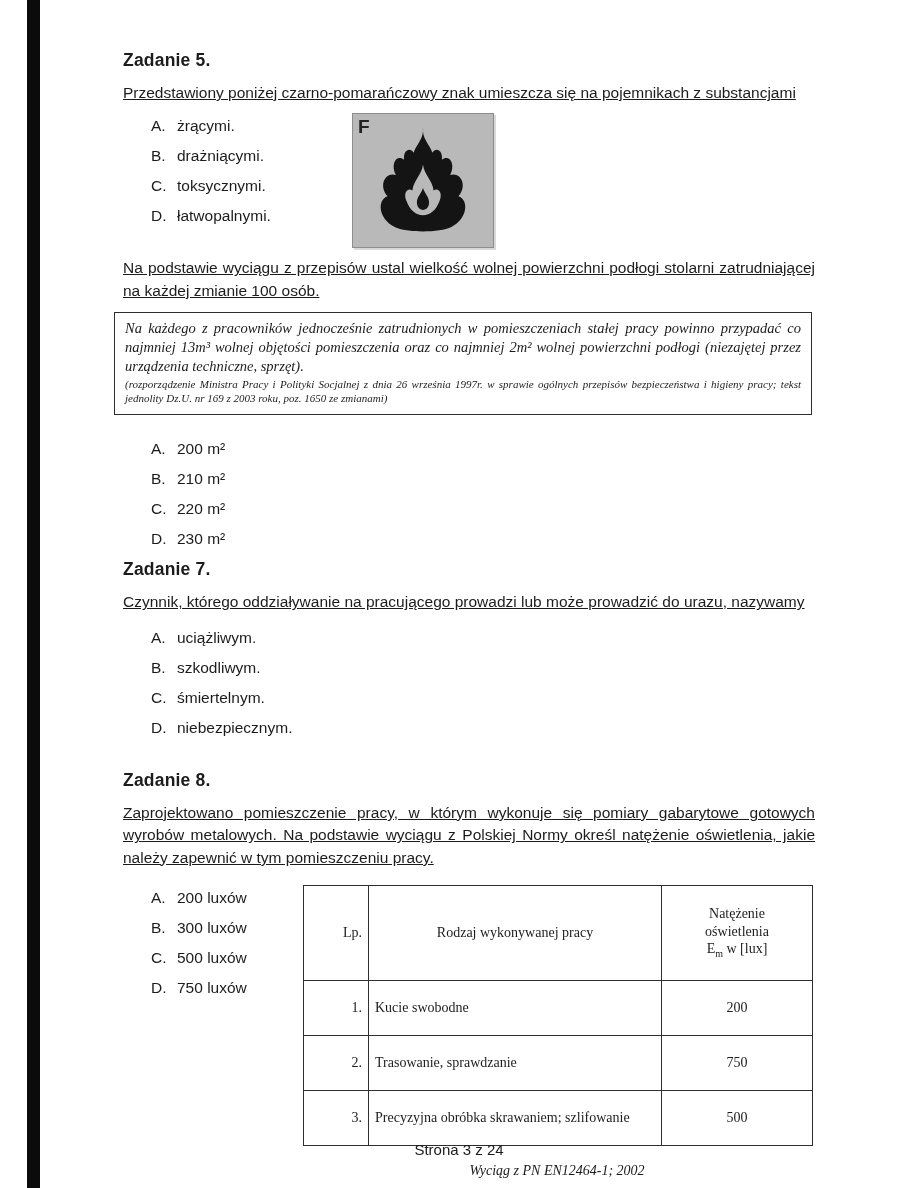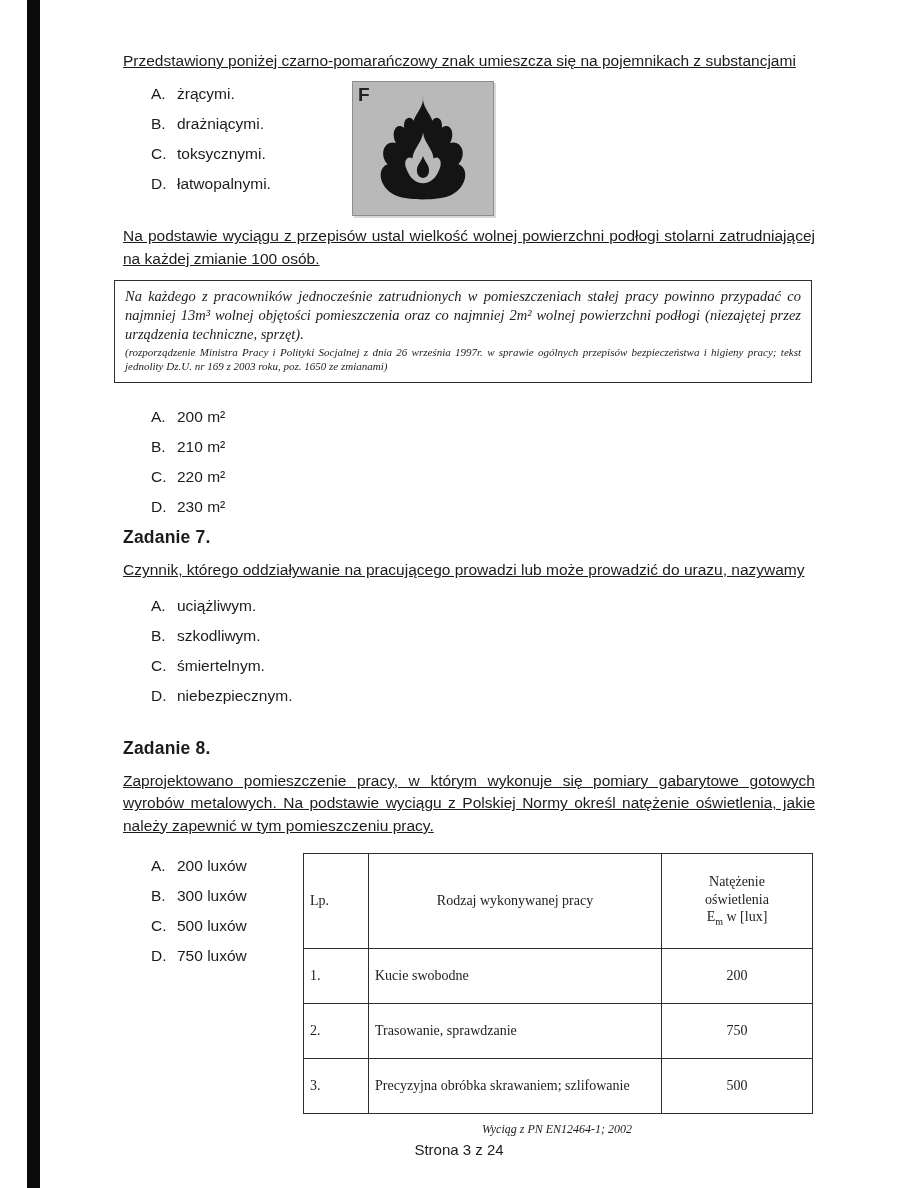--- a/index.html
+++ b/index.html
@@ -76,46 +76,47 @@
   table.norm {
     border-collapse: collapse;
     font-family: "Liberation Serif", "DejaVu Serif", serif;
     font-size: 14px; color: #1c1c1c;
   }
   table.norm th, table.norm td {
     border: 1px solid #2e2e2e;
     padding: 19px 6px;
     font-weight: normal;
   }
-  th.col-lp, td.cell-lp { width: 52px; text-align: left; }
+  th.col-lp, td.cell-lp { width: 52px; text-align: right; }
   th.col-work { width: 280px; text-align: center; }
   td.cell-work { width: 280px; text-align: left; padding-left: 9px; }
   th.col-lux, td.cell-lux { width: 138px; text-align: center; }
   .lux-head-l1 { white-space: pre-line; line-height: 1.25; }
   .lux-head-l2 { line-height: 1.25; }
   .table-caption {
     font-family: "Liberation Serif", "DejaVu Serif", serif;
-    font-style: italic; font-size: 12px;
-    text-align: center; margin-top: 8px; width: 508px;
+    font-style: italic; font-size: 14px;
+    text-align: center; margin-top: 17px; width: 508px;
   }
   .footer {
     position: absolute; left: 0; bottom: 30px;
     width: 918px; text-align: center;
     font-size: 15px;
   }
   sub.em { font-size: 10px; }
 </style>
 </head>
 <body>
 
 <div class="scan-bar"></div>
 
 <div class="content">
 
   <section class="task" id="task5">
+    <h2 class="task-title">Zadanie 5.</h2>
     <p class="question">Przedstawiony poniżej czarno-pomarańczowy znak umieszcza się na pojemnikach z substancjami</p>
     <div class="t5-row">
       <div class="options">
         <div class="opt">
           <span class="letter">A.</span>
           <span>żrącymi.</span>
         </div>
         <div class="opt">
           <span class="letter">B.</span>
           <span>drażniącymi.</span>

